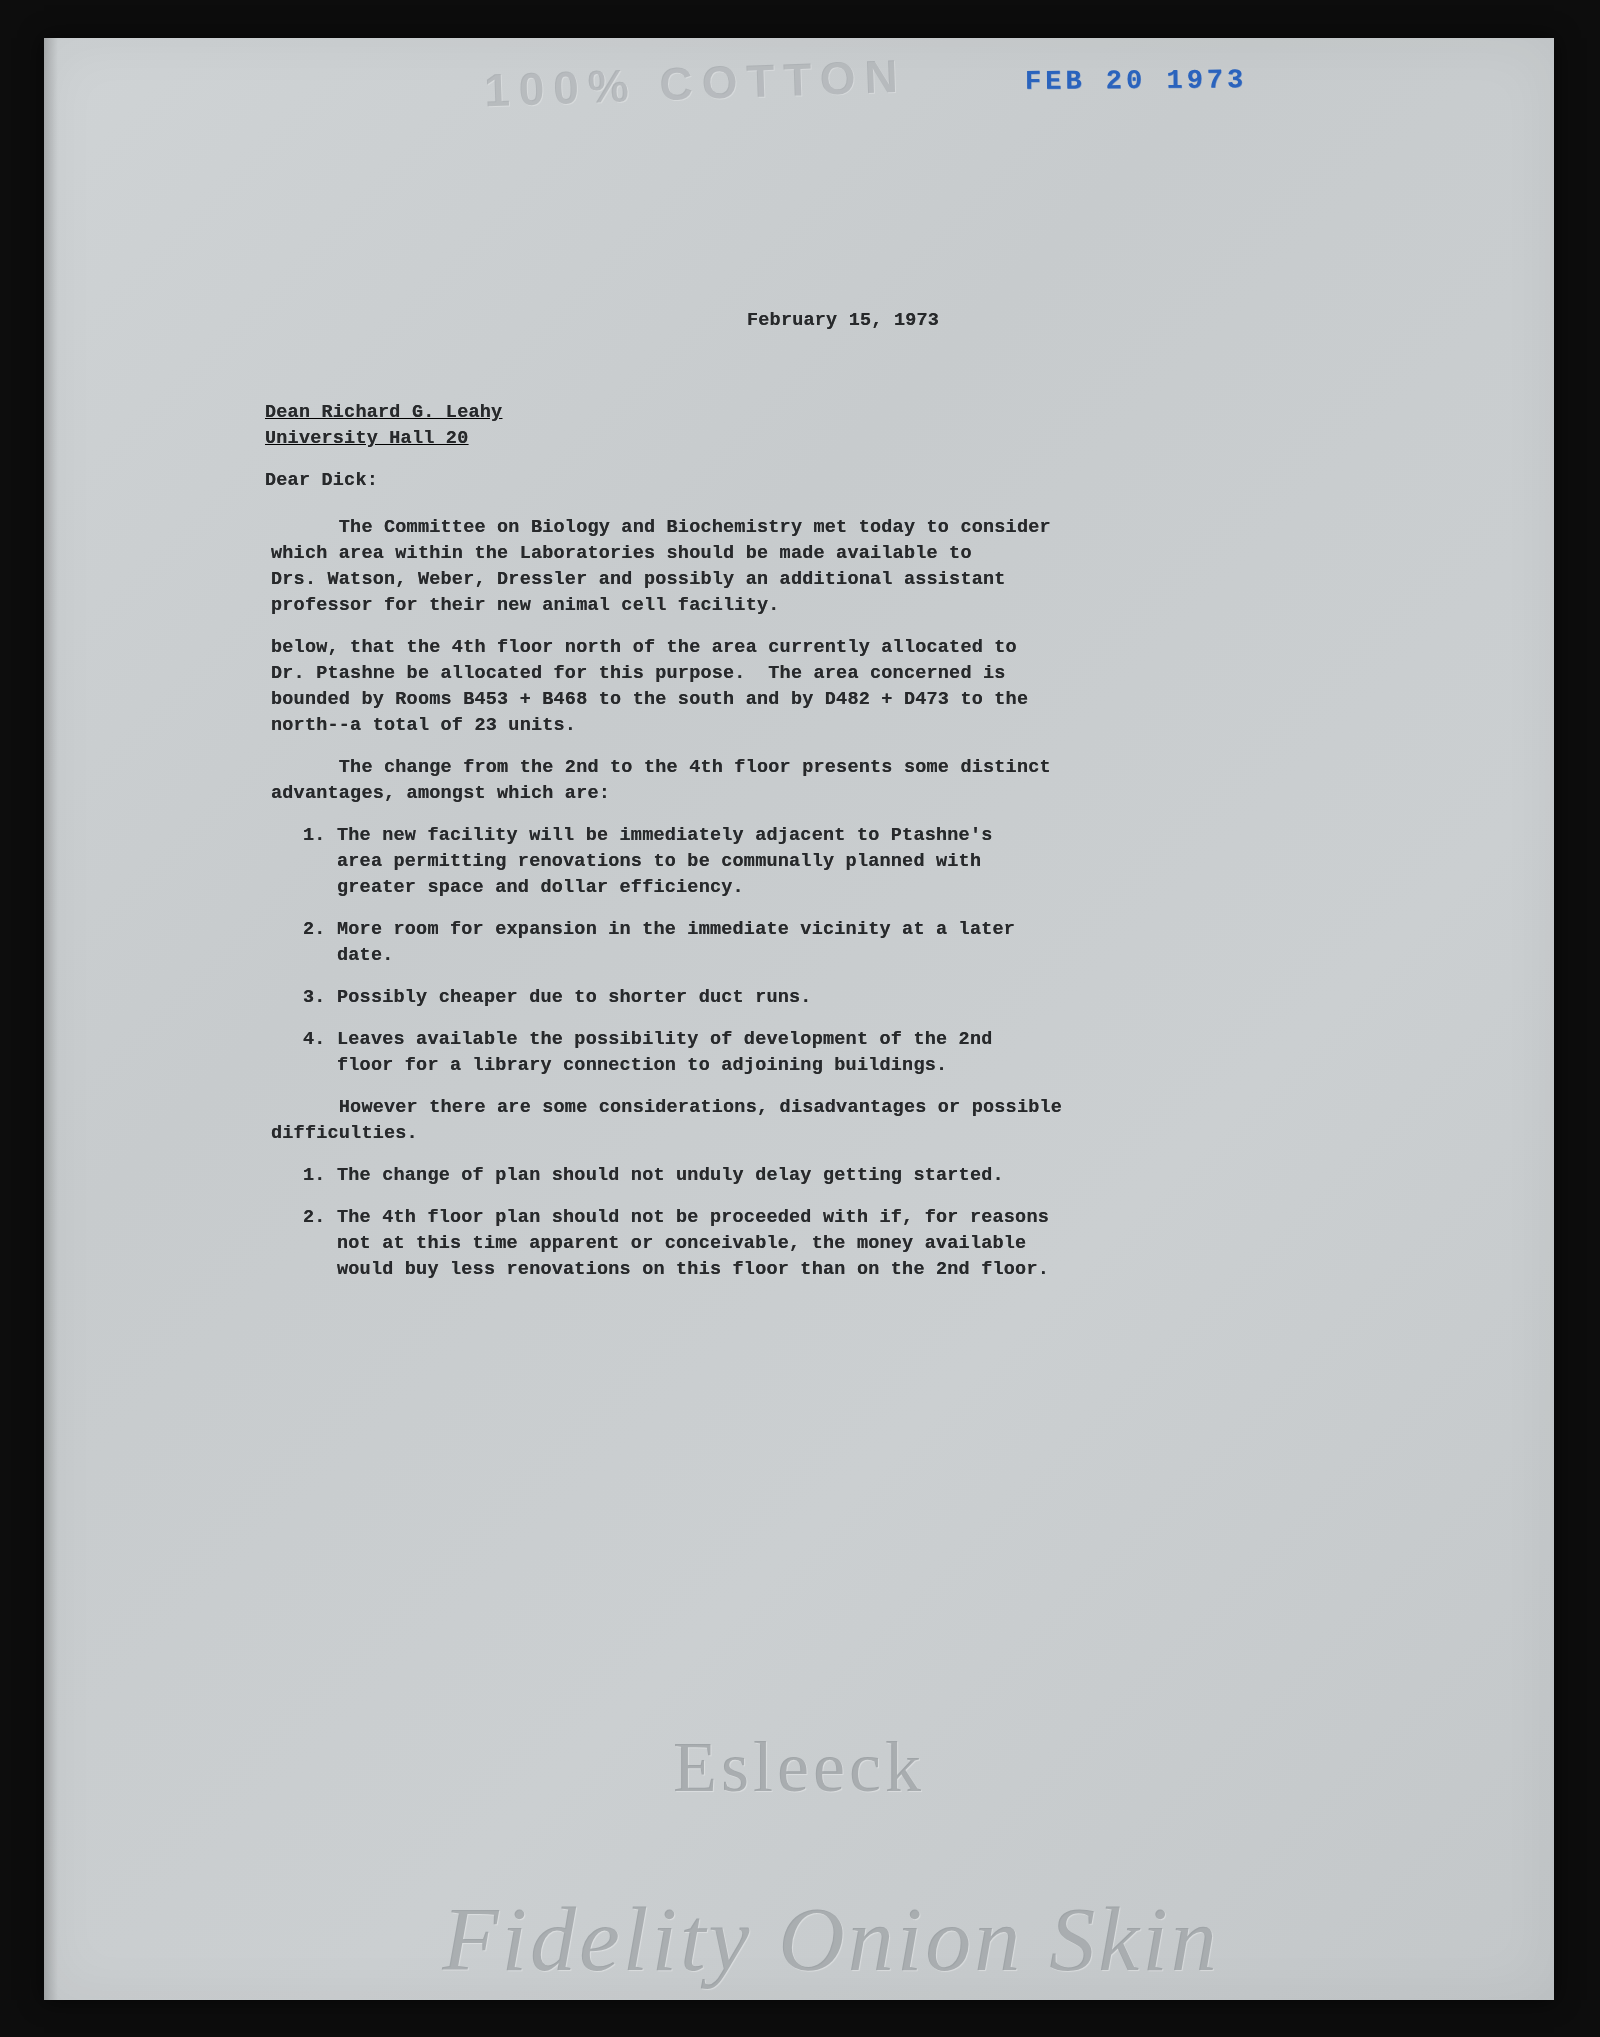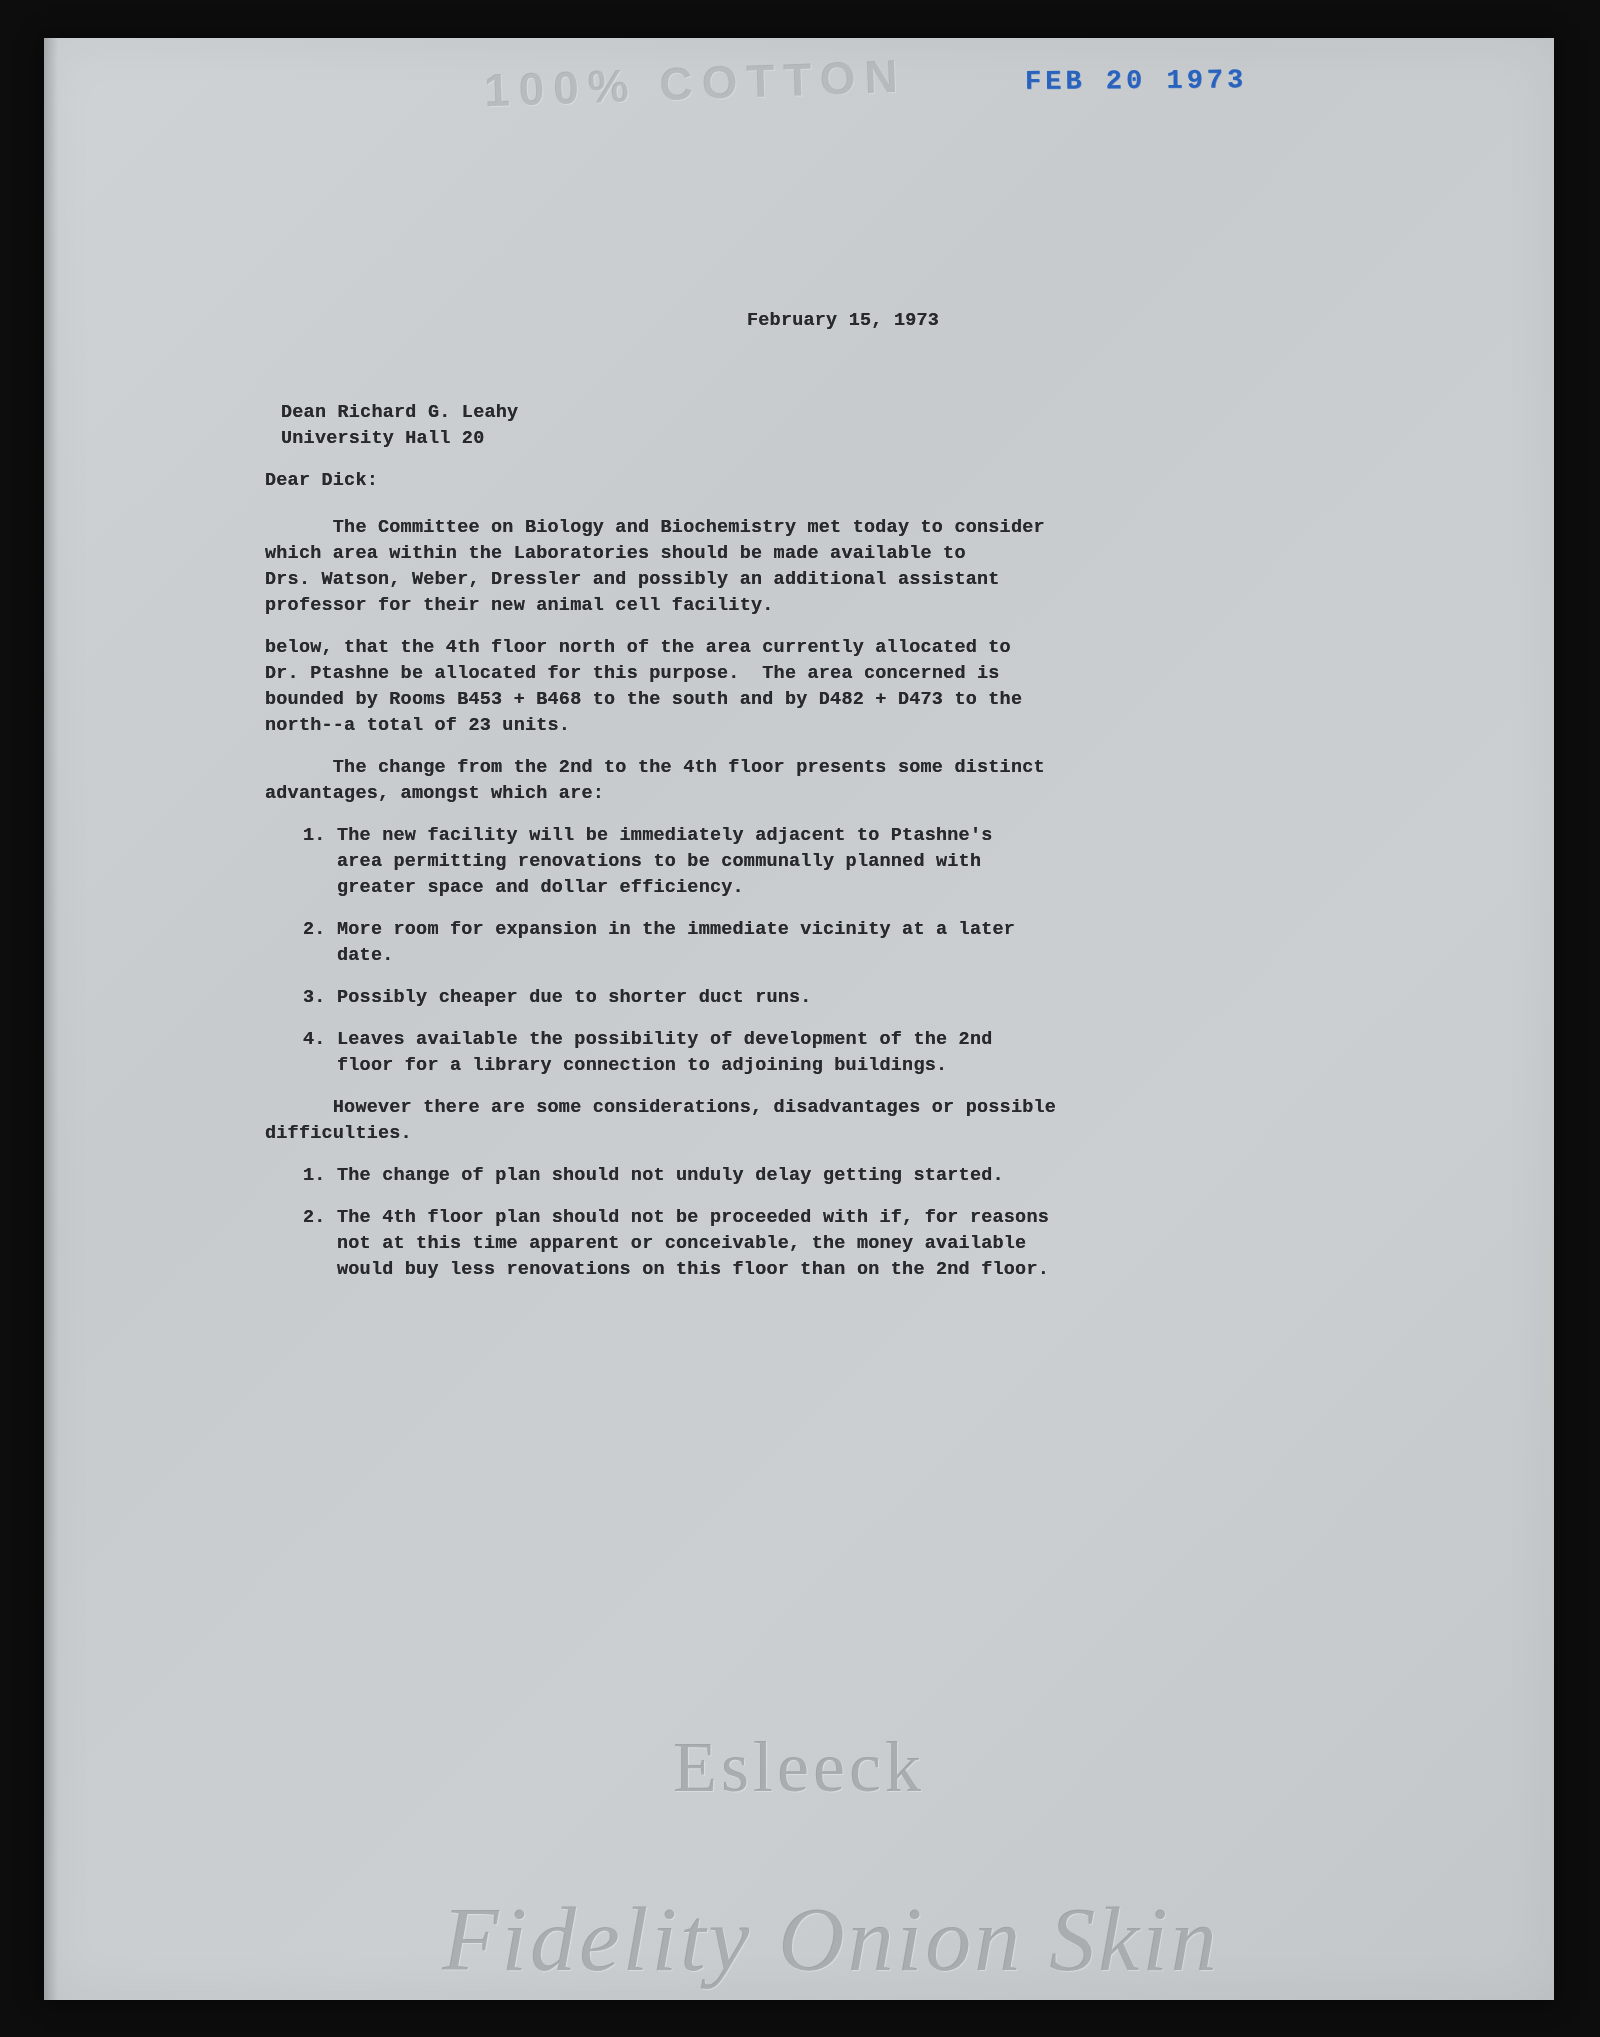--- a/index.html
+++ b/index.html
@@ -88,36 +88,38 @@
     padding-left: 32px;
   }
   .date-line {
     position: absolute;
     left: 703px;
     top: 270px;
     text-align: right;
   }
   .recipient {
     position: absolute;
-    left: 237px;
+    left: 221px;
     top: 362px;
+    text-decoration: underline;
   }
   .salutation {
     position: absolute;
     left: 221px;
     top: 430px;
   }
   .letter-body {
     position: absolute;
     left: 221px;
     top: 477px;
     width: 1120px;
   }
   .block {
     margin-bottom: 16px;
+    margin-left: 6px;
   }
   .li {
     display: flex;
     margin-left: 38px;
   }
   .num {
     width: 34px;
     flex: 0 0 34px;
   }
   .edge-shade {

